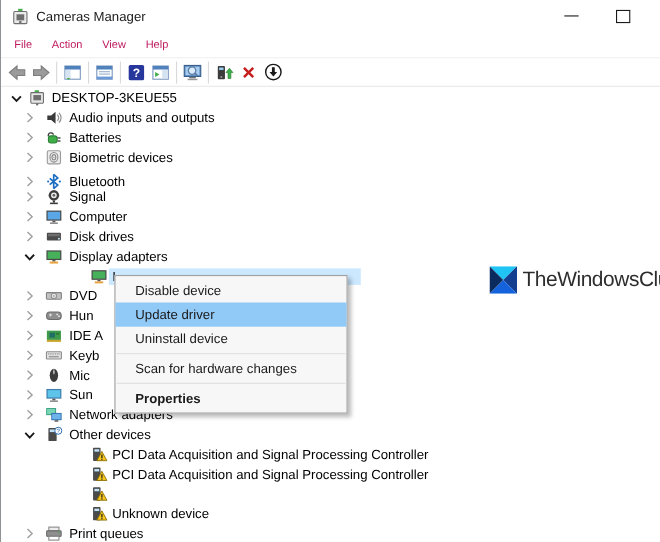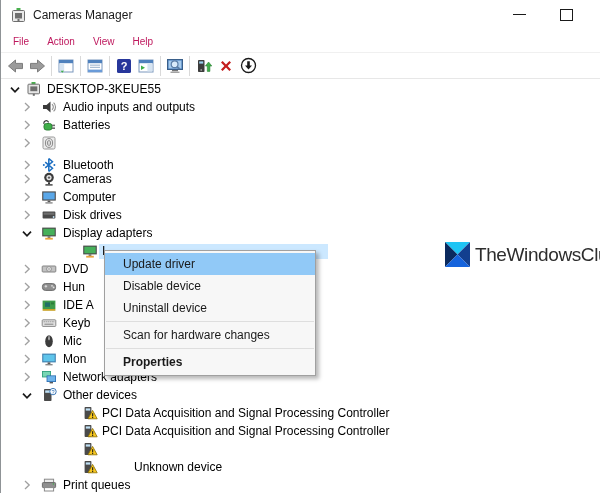--- a/index.html
+++ b/index.html
@@ -211,20 +211,21 @@
           </svg>
         </span>
         <span class="ticon" style="left: 40px;">
           <svg width="16" height="16" viewBox="0 0 16 16">
             <rect x="2" y="2" width="12" height="12" rx="1.5" fill="#ececec" stroke="#9a9a9a"></rect>
             <ellipse cx="8" cy="8" rx="3.6" ry="4.4" fill="none" stroke="#8a8a8a" stroke-width="1"></ellipse>
             <ellipse cx="8" cy="8" rx="1.7" ry="2.4" fill="none" stroke="#8a8a8a" stroke-width="1"></ellipse>
             <circle cx="8" cy="8" r="0.6" fill="#8a8a8a"></circle>
           </svg>
         </span>
+        <span class="tlabel" style="left: 59px;">Biometric devices</span>
       </div>
       <div class="trow" style="top: 77px; padding-left: 16px;">
         <span class="chev" style="left: 18px;">
           <svg width="16" height="16" viewBox="0 0 16 16">
             <polyline points="6,4 10.2,8 6,12" stroke="#a0a0a0" stroke-width="1.3" fill="none"></polyline>
           </svg>
         </span>
         <span class="ticon" style="left: 40px;">
           <svg width="16" height="16" viewBox="0 0 16 16">
             <path d="M7.8,1.5 L7.8,14.5 M7.8,1.5 L11.5,4.8 L4.2,10.8 M7.8,14.5 L11.5,11.2 L4.2,5.2" stroke="#1b6ec2" stroke-width="1.5" fill="none"></path>
@@ -242,21 +243,21 @@
         </span>
         <span class="ticon" style="left: 40px;">
           <svg width="16" height="16" viewBox="0 0 16 16">
             <circle cx="8" cy="6.6" r="4.8" fill="#3c3c3c"></circle>
             <circle cx="8" cy="6.6" r="2.6" fill="#e8e8e8"></circle>
             <circle cx="8" cy="6.6" r="1.2" fill="#5a5a5a"></circle>
             <rect x="7" y="11.4" width="2" height="1.8" fill="#3c3c3c"></rect>
             <rect x="4.4" y="13.2" width="7.2" height="1.4" fill="#3c3c3c"></rect>
           </svg>
         </span>
-        <span class="tlabel" style="left: 59px;">Cameras</span>
+        <span class="tlabel" style="left: 59px;">Signal</span>
       </div>
       <div class="trow" style="top: 109px;">
         <span class="chev" style="left: 18px;">
           <svg width="16" height="16" viewBox="0 0 16 16">
             <polyline points="6,4 10.2,8 6,12" stroke="#a0a0a0" stroke-width="1.3" fill="none"></polyline>
           </svg>
         </span>
         <span class="ticon" style="left: 40px;">
           <svg width="16" height="16" viewBox="0 0 16 16">
             <rect x="1.2" y="2.4" width="13.6" height="9.2" fill="#4a4a4a"></rect>
@@ -401,21 +402,21 @@
           </svg>
         </span>
         <span class="ticon" style="left: 40px;">
           <svg width="16" height="16" viewBox="0 0 16 16">
             <rect x="1.2" y="2.6" width="13.6" height="8.8" fill="#3f7fae"></rect>
             <rect x="2.3" y="3.7" width="11.4" height="6.6" fill="#5fc4ea"></rect>
             <rect x="6.6" y="11.4" width="2.8" height="1.6" fill="#5a5a5a"></rect>
             <rect x="4.4" y="13" width="7.2" height="1.4" fill="#8a8a8a"></rect>
           </svg>
         </span>
-        <span class="tlabel" style="left: 59px;">Mon</span>
+        <span class="tlabel" style="left: 59px;">Sun</span>
       </div>
       <div class="trow" style="top: 289px;">
         <span class="chev" style="left: 18px;">
           <svg width="16" height="16" viewBox="0 0 16 16">
             <polyline points="6,4 10.2,8 6,12" stroke="#a0a0a0" stroke-width="1.3" fill="none"></polyline>
           </svg>
         </span>
         <span class="ticon" style="left: 40px;">
           <svg width="16" height="16" viewBox="0 0 16 16">
             <rect x="1" y="2" width="9" height="6.4" fill="#2f9b7a"></rect>
@@ -481,21 +482,21 @@
       <div class="trow" style="top: 379px;">
         <span class="ticon" style="left: 81px;">
           <svg width="16" height="16" viewBox="0 0 16 16">
             <rect x="2.6" y="2" width="6.8" height="12" rx="0.8" fill="#4a4a4a"></rect>
             <rect x="3.8" y="3.4" width="4.4" height="2.2" fill="#bfe0f5"></rect>
             <polygon points="10.6,5.4 15.2,13.8 6,13.8" fill="#f7c71f" stroke="#8a6d00" stroke-width="0.8"></polygon>
             <rect x="10.1" y="8.2" width="1.1" height="3.2" fill="#1a1a1a"></rect>
             <rect x="10.1" y="12" width="1.1" height="1.1" fill="#1a1a1a"></rect>
           </svg>
         </span>
-        <span class="tlabel" style="left: 98px; margin-left: 32px;">Unknown device</span>
+        <span class="tlabel" style="left: 98px;">Unknown device</span>
       </div>
       <div class="trow" style="top: 397px;">
         <span class="chev" style="left: 18px;">
           <svg width="16" height="16" viewBox="0 0 16 16">
             <polyline points="6,4 10.2,8 6,12" stroke="#a0a0a0" stroke-width="1.3" fill="none"></polyline>
           </svg>
         </span>
         <span class="ticon" style="left: 40px;">
           <svg width="16" height="16" viewBox="0 0 16 16">
             <rect x="3.4" y="2.2" width="9.2" height="3.4" fill="#ececec" stroke="#8a8a8a"></rect>
@@ -514,22 +515,22 @@
           <polygon points="0,0 24,0 12,12" fill="#1fc4f4"></polygon>
           <polygon points="0,0 12,12 0,24" fill="#0b2a5e"></polygon>
           <polygon points="24,0 24,24 12,12" fill="#123f8f"></polygon>
           <polygon points="0,24 12,12 24,24" fill="#1563dc"></polygon>
         </svg>
       </span>
     <span class="wm-text">TheWindowsClub</span>
   </div>
 
   <div class="ctxmenu">
+      <div class="citem">Disable device</div>
       <div class="citem hl" style="background: rgb(145, 201, 247);">Update driver</div>
-      <div class="citem">Disable device</div>
       <div class="citem">Uninstall device</div>
       <div class="csep"></div>
       <div class="citem">Scan for hardware changes</div>
       <div class="csep"></div>
       <div class="citem bold">Properties</div>
     </div>
 
 </div>
 
 </body></html>

